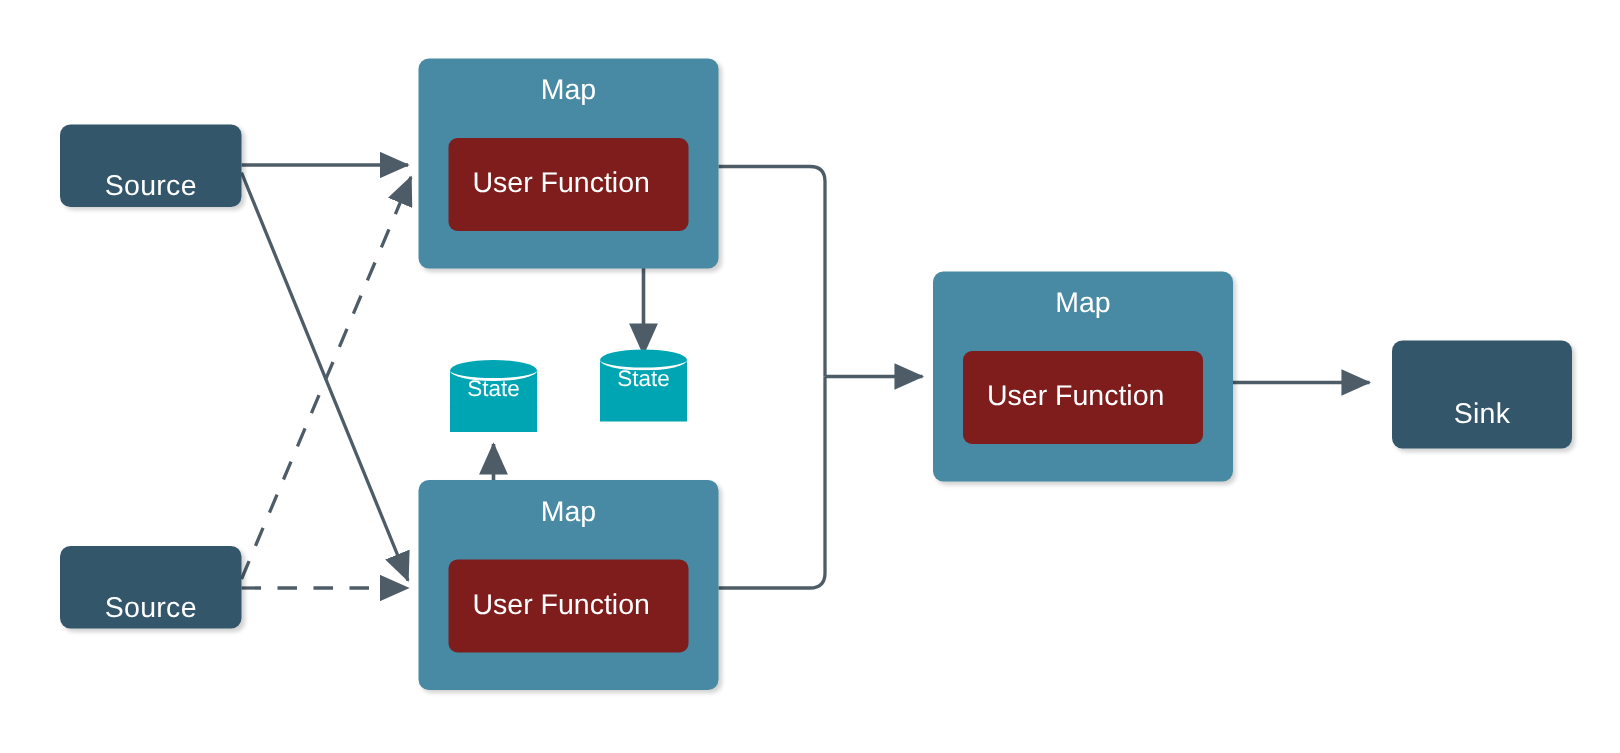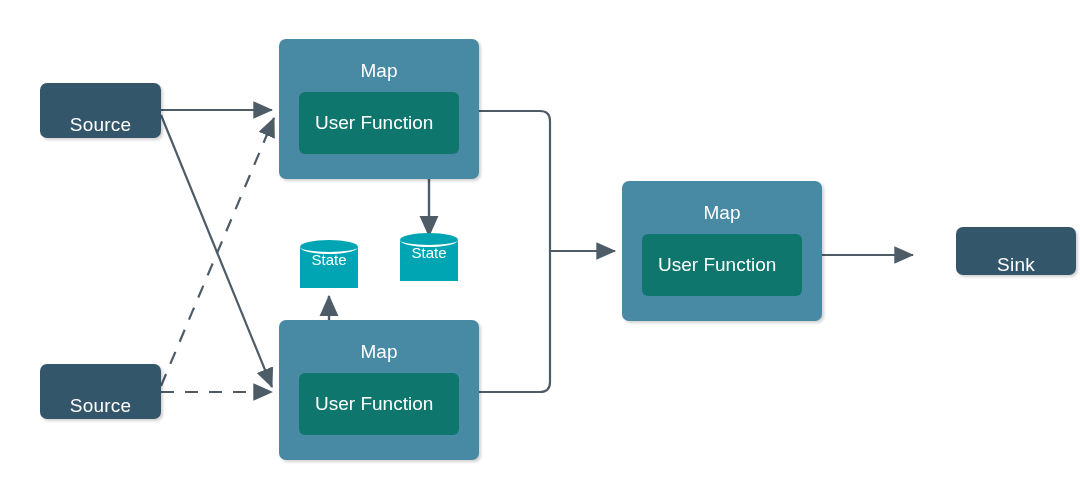--- a/index.html
+++ b/index.html
@@ -44,34 +44,34 @@
     letter-spacing: 0.2px;
     margin-top: 28px;
   }
   .operator {
     background: #4889a3;
     border-radius: 7px;
     box-shadow: 2px 2px 3px rgba(0,0,0,0.18);
   }
   .operator .op-title {
     position: absolute;
-    top: 21px;
+    top: 11px;
     left: 0;
     width: 100%;
     text-align: center;
     color: #ffffff;
     font-size: 19px;
   }
   .userfn {
     position: absolute;
     left: 20px;
     right: 20px;
     bottom: 25px;
     height: 62px;
-    background: #0f766e;
+    background: #7f1d1d;
     border-radius: 6px;
     display: flex;
     align-items: center;
     padding-left: 16px;
     box-sizing: border-box;
   }
   .userfn .label {
     color: #ffffff;
     font-size: 19px;
   }
@@ -194,17 +194,17 @@
     <span class="label">State</span>
   </div>
 
   <div class="state" style="left:400px; top:233px;">
     <div class="cyl-bottom"></div>
     <div class="cyl-body"></div>
     <div class="cyl-top"></div>
     <span class="label">State</span>
   </div>
 
-  <div class="node terminal" style="left:956px; top:227px; width:120px; height:48px;">
+  <div class="node terminal" style="left:928px; top:227px; width:120px; height:72px;">
     <span class="label">Sink</span>
   </div>
 
 </div>
 
 </body></html>

